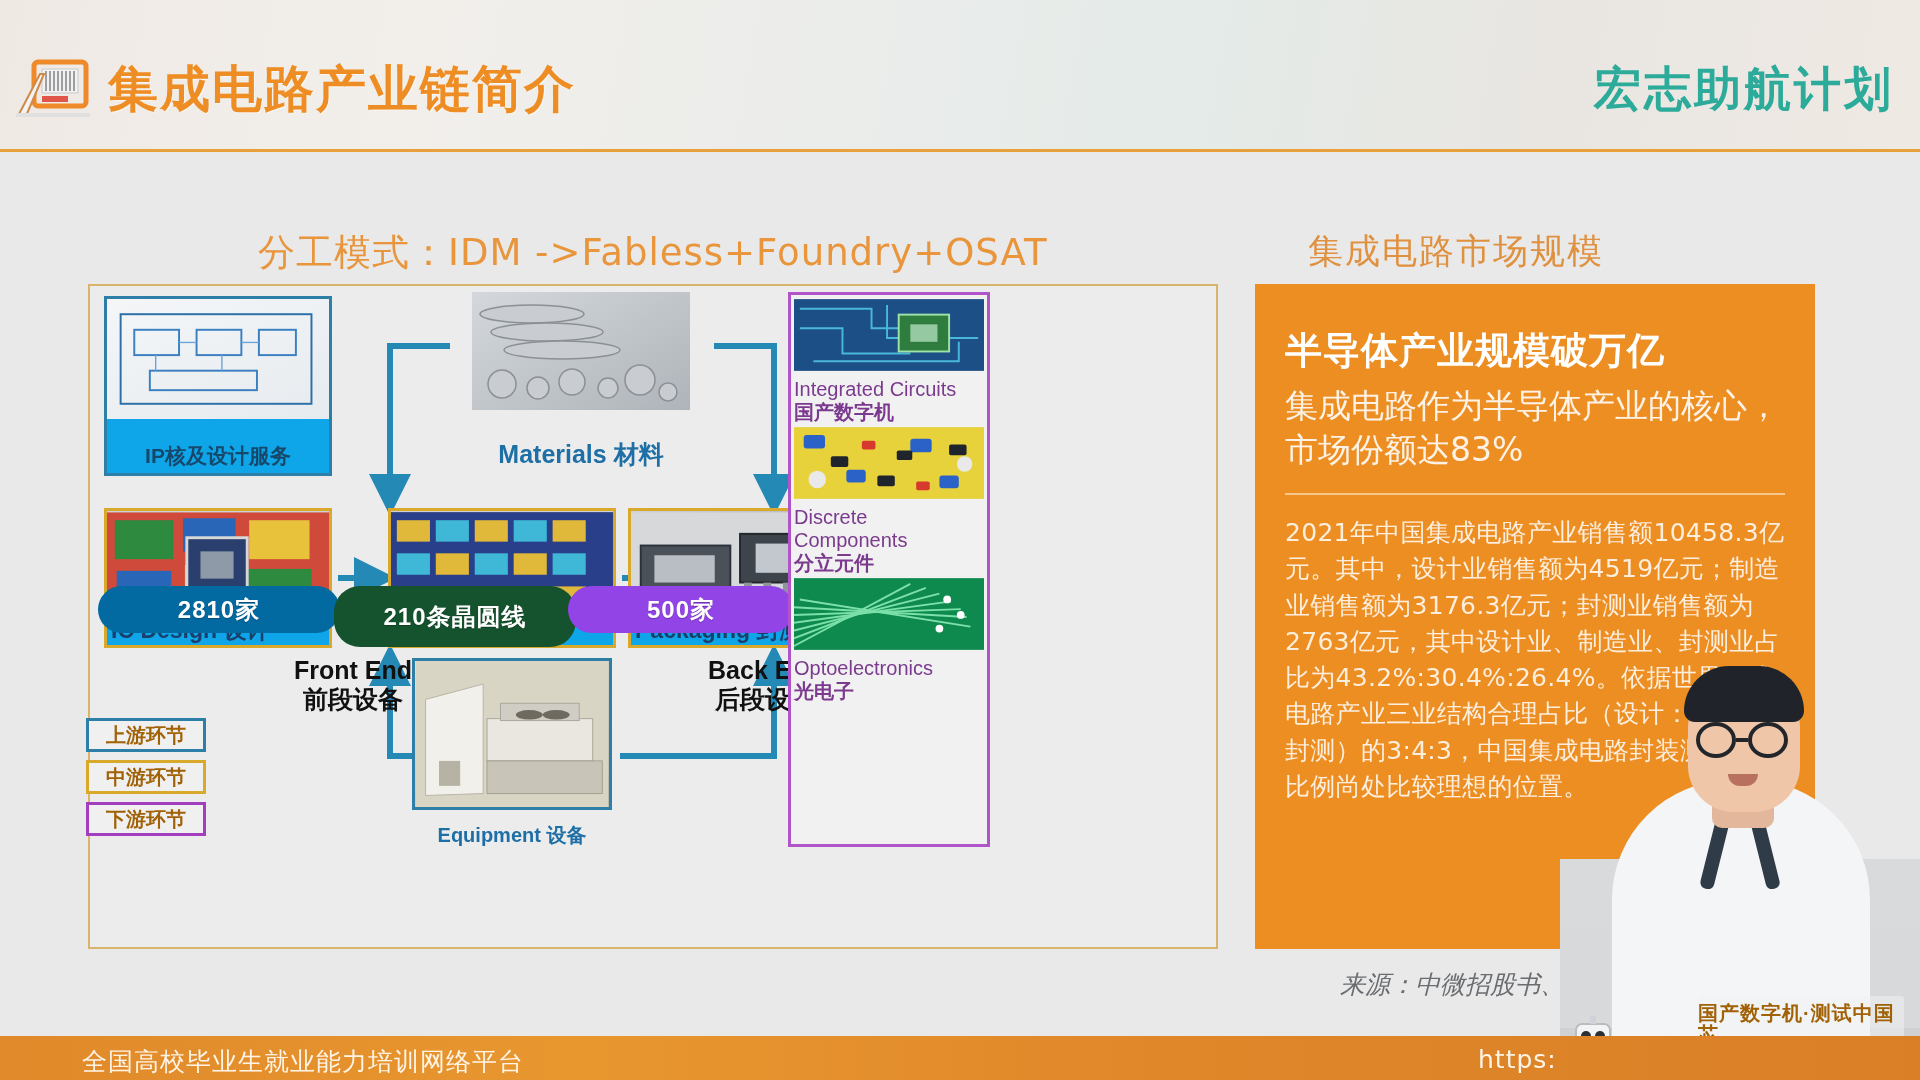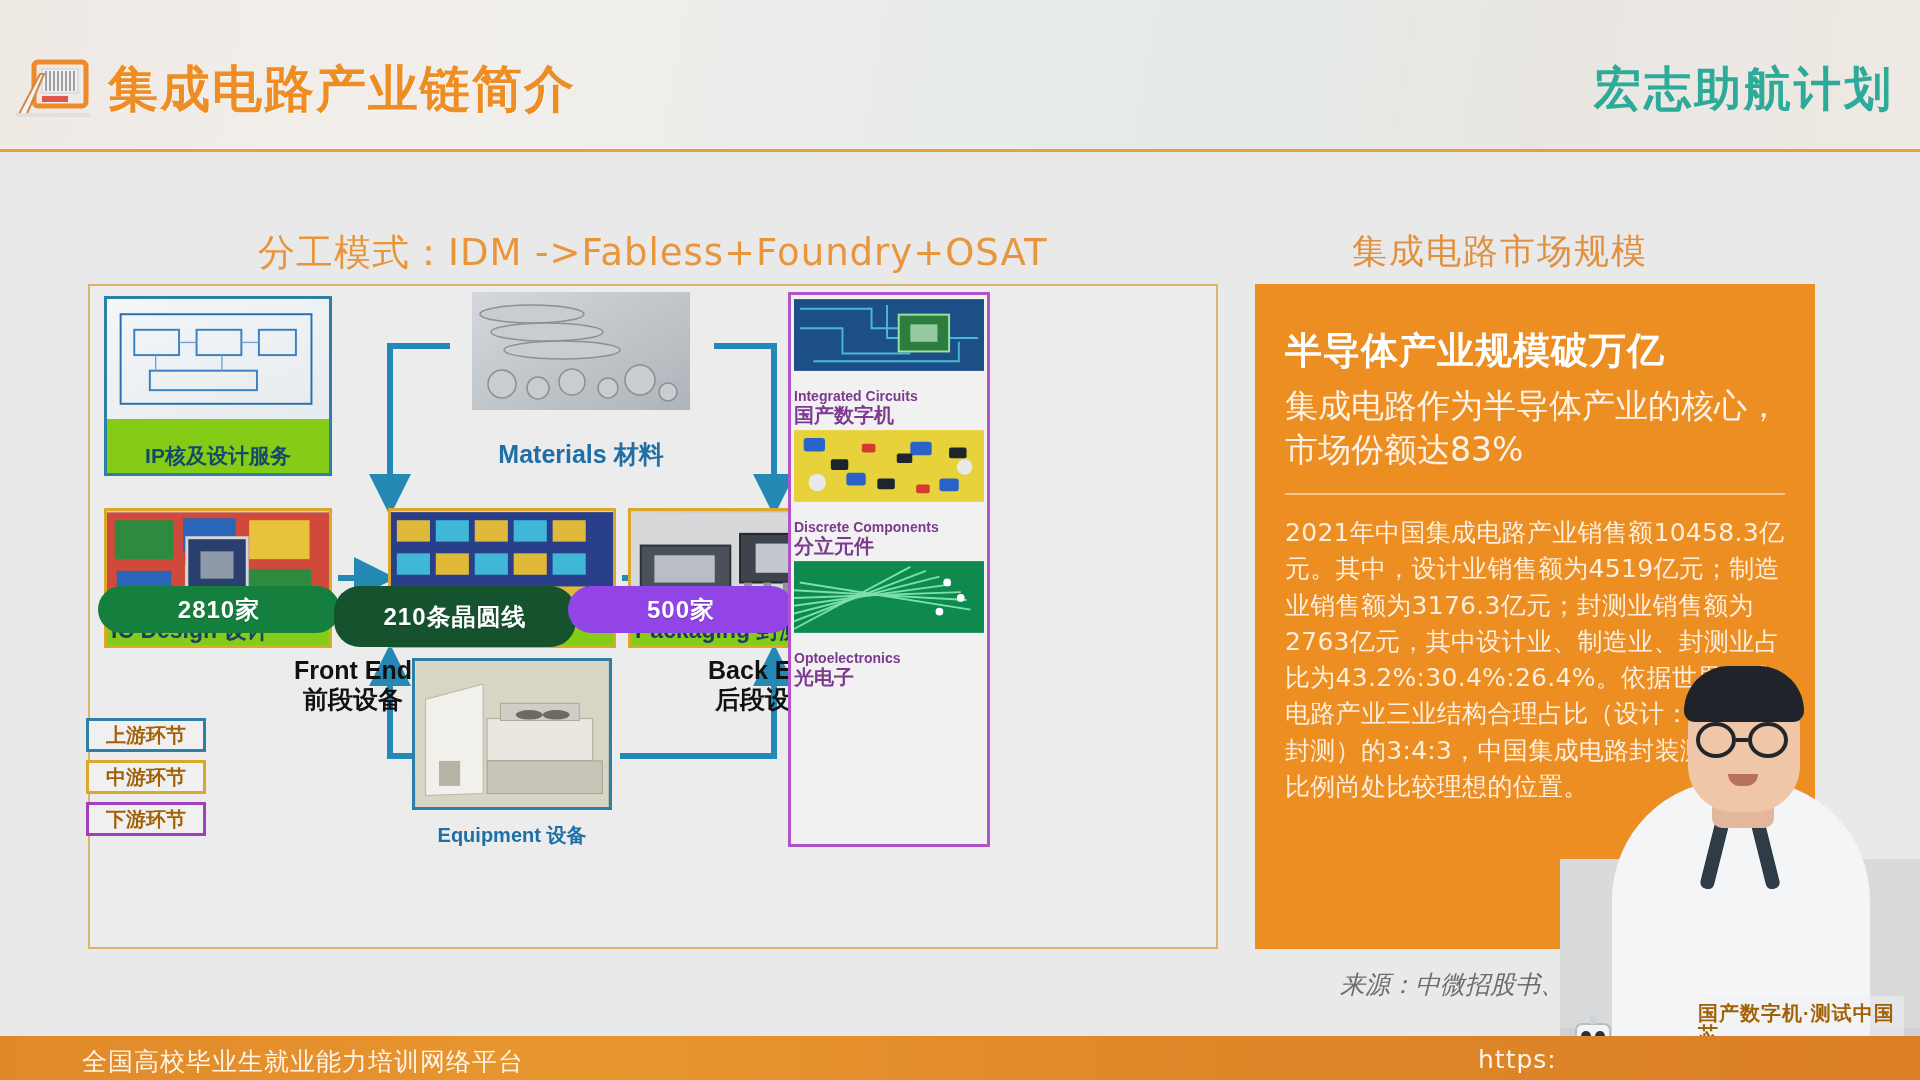--- a/index.html
+++ b/index.html
@@ -33,32 +33,32 @@
     font-family:"DejaVu Sans",sans-serif;
   }
 
   
   #sub-left {
     position:absolute; left:258px; top:228px;
     font-size:37px; color:#e8953c; letter-spacing:1px;
     font-family:"DejaVu Sans",sans-serif;
   }
   #sub-right {
-    position:absolute; left:1352px; top:228px;
+    position:absolute; left:1308px; top:228px;
     font-size:35px; color:#e0913f; letter-spacing:2px;
     font-family:Liberation Serif, serif;
   }
 
   
   #diagram {
     position:absolute; left:88px; top:284px; width:1130px; height:665px;
     background:#ececed; border:2px solid #d9b46a;
   }
 
-  .node { position:absolute; background:#84cc16; }
+  .node { position:absolute; background:#0ea5e9; }
   .node .thumb { width:100%; background:#cfd3d6; overflow:hidden; position:relative; }
   .node .cap { font-weight:bold; line-height:1.1; }
 
   
   .up { border:3px solid #2e7fa8; }
   
   .mid { border:3px solid #d8a92a; }
 
   
   #n-ip { left:14px; top:10px; width:228px; height:180px; }
@@ -89,21 +89,21 @@
   #n-equip { left:322px; top:372px; width:200px; height:220px; border:none; background:transparent; }
   #n-equip .thumb { height:152px; border:3px solid #2e7fa8; background:linear-gradient(150deg,#e4e0d2,#bcb9ab); }
   #n-equip .cap { text-align:center; font-size:20px; color:#1d6fa5; margin-top:14px; }
 
   
   .pill {
     position:absolute; border-radius:26px; color:#fff; font-weight:bold;
     display:flex; align-items:center; justify-content:center;
     font-size:24px; letter-spacing:1px; text-shadow:0 1px 1px rgba(0,0,0,.25);
   }
-  #pill-a { left:8px;  top:300px; width:242px; height:47px; background:#15803d; }
+  #pill-a { left:8px;  top:300px; width:242px; height:47px; background:#0369a1; }
   #pill-b { left:244px;top:300px; width:242px; height:61px; background:#14532d; }
   #pill-c { left:478px;top:300px; width:226px; height:47px; background:#9244e6; }
 
   
   .endlbl { position:absolute; text-align:center; font-weight:bold; color:#111; line-height:1.15; }
   #lbl-front { left:148px; top:370px; width:230px; font-size:25px; }
   #lbl-back  { left:560px; top:370px; width:230px; font-size:25px; }
 
   
   .leg {
@@ -115,21 +115,21 @@
   #leg2 { top:474px; border:3px solid #d8a92a; }
   #leg3 { top:516px; border:3px solid #a33fbf; }
 
   
   #products {
     position:absolute; left:698px; top:6px; width:202px; height:555px;
     border:3px solid #b254c9; background:#f1f1f2; padding:3px;
   }
   .prod { margin-bottom:2px; }
   .prod .pimg { width:100%; height:74px; }
-  .prod .pen  { font-size:14px; font-weight:bold; color:#7b3a8e; line-height:1.15; margin-top:12px;}
+  .prod .pen  { font-size:20px; font-weight:normal; color:#7b3a8e; line-height:1.15; margin-top:2px;}
   .prod .pcn  { font-size:20px; font-weight:bold; color:#7b3a8e; line-height:1.15;}
   svg.conn { position:absolute; left:0; top:0; width:1130px; height:665px; pointer-events:none; }
 
   
   #rpanel {
     position:absolute; left:1255px; top:284px; width:560px; height:665px;
     background:#ec8e22; padding:42px 30px 0 30px;
   }
   #rp-h { font-size:37px; font-weight:bold; color:#fff; letter-spacing:1px; font-family:"DejaVu Sans",sans-serif;}
   #rp-sub { font-size:33px; color:#fdf2e5; line-height:1.32; margin-top:8px; font-family:"DejaVu Sans",sans-serif;}

